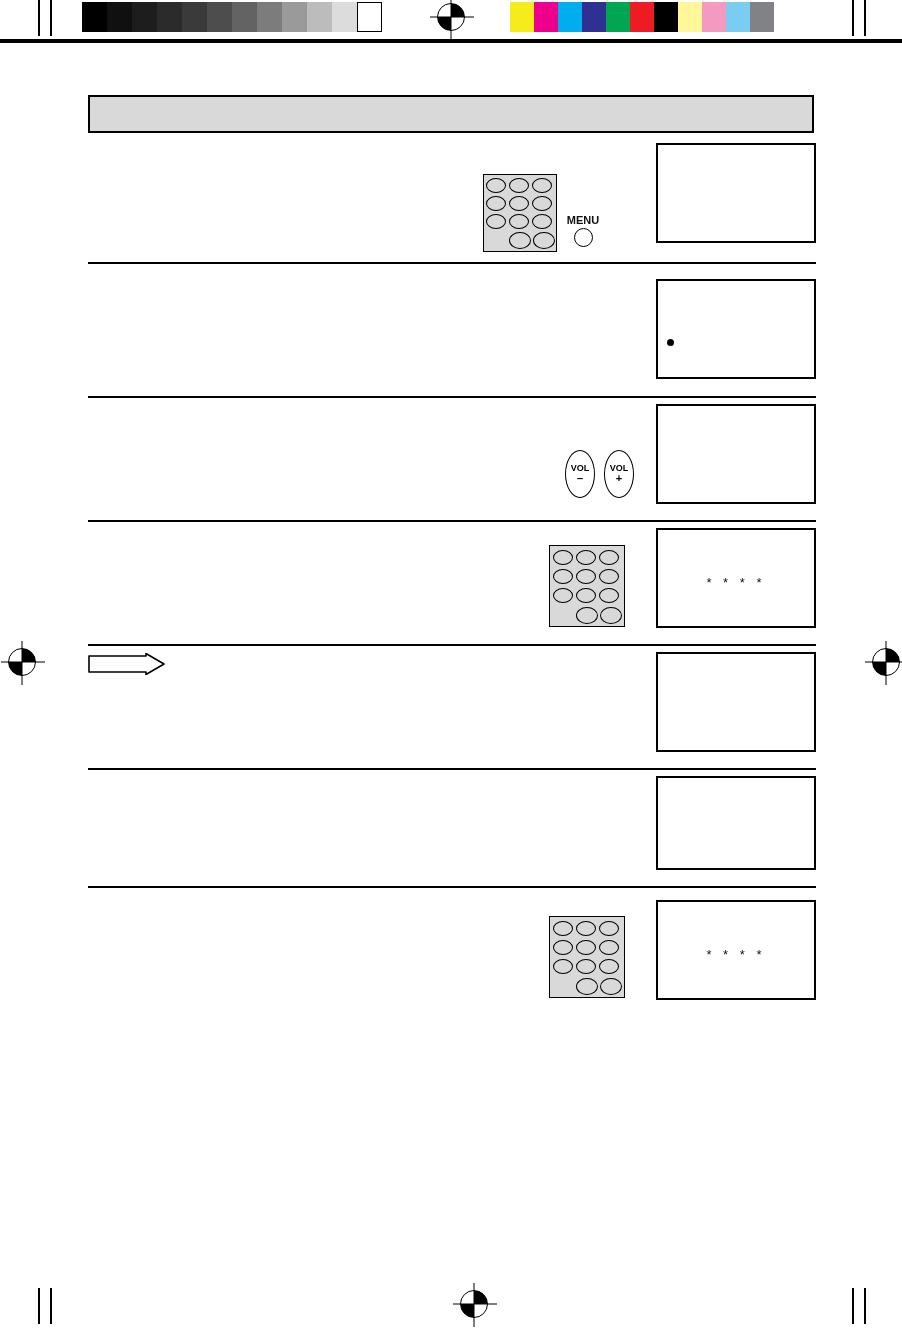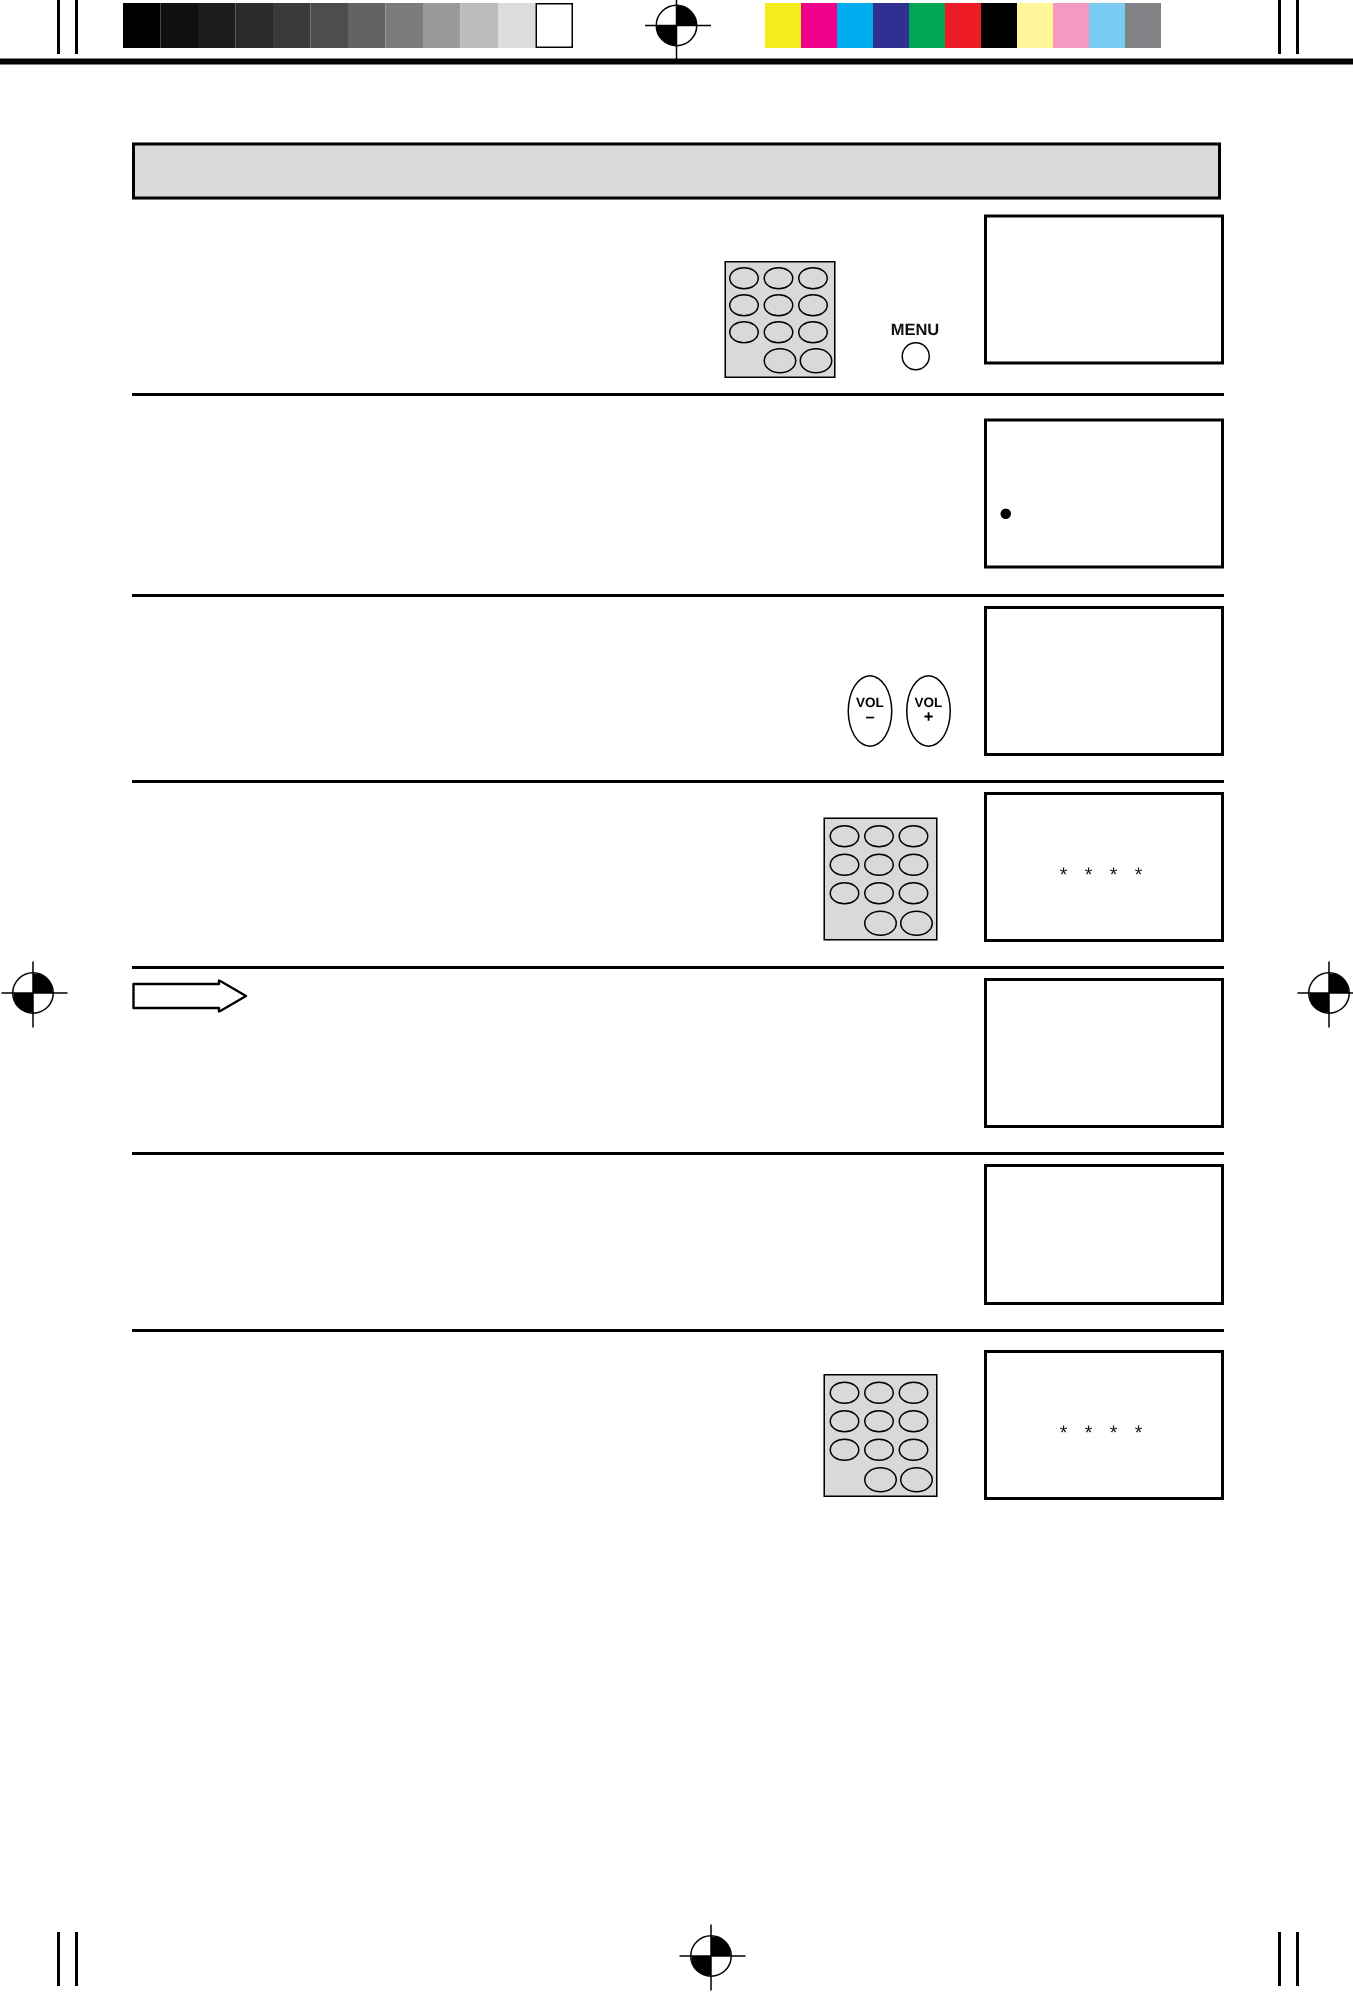--- a/index.html
+++ b/index.html
@@ -307,21 +307,21 @@
       <div class="key" style="left:2px;  top:21px;"></div>
       <div class="key" style="left:25px; top:21px;"></div>
       <div class="key" style="left:48px; top:21px;"></div>
       <div class="key" style="left:2px;  top:39px;"></div>
       <div class="key" style="left:25px; top:39px;"></div>
       <div class="key" style="left:48px; top:39px;"></div>
       <div class="key big" style="left:25px; top:57px;"></div>
       <div class="key big" style="left:49px; top:57px;"></div>
     </div>
 
-    <div class="menu-btn-wrap" style="left:585px; top:214px; width:50px;">
+    <div class="menu-btn-wrap" style="left:558px; top:214px; width:50px;">
       <span class="menu-btn-label">MENU</span>
       <div class="menu-btn-circle"></div>
     </div>
 
     <div class="tv-screen" style="left:656px; top:143px; height:100px;">
       <div class="tv-inner">
         <span class="osd-center" style="top:42px;"></span>
       </div>
     </div>
   </div>

